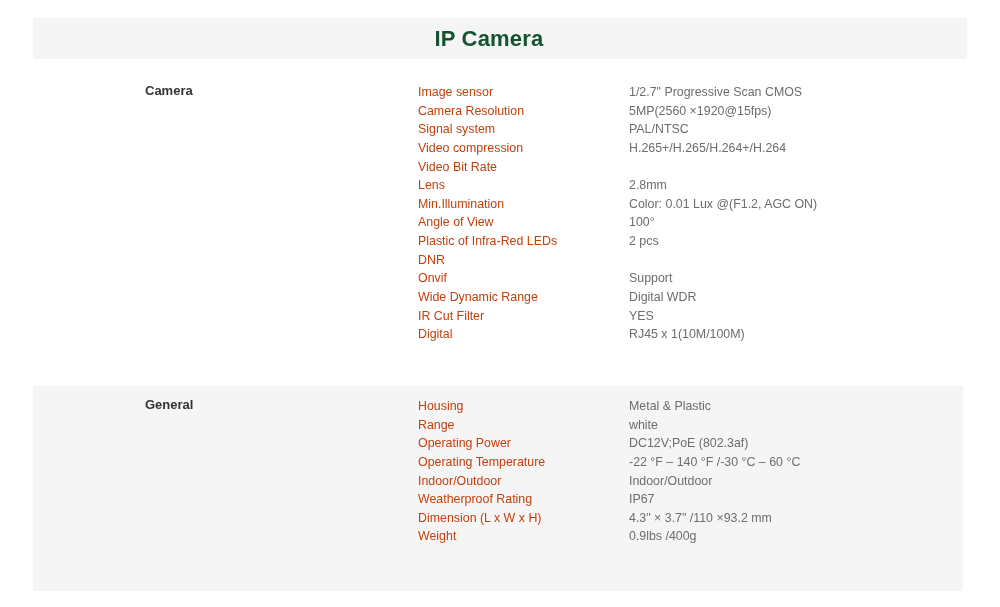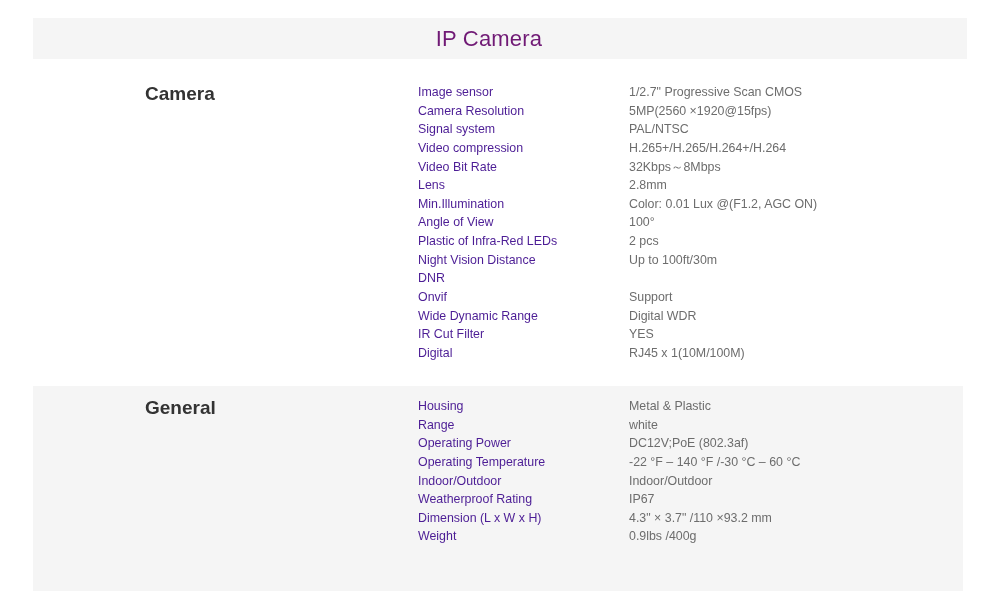--- a/index.html
+++ b/index.html
@@ -28,22 +28,22 @@
     top: 18px;
     width: 934px;
     height: 41px;
     background: #f5f5f5;
     display: flex;
     align-items: center;
     justify-content: center;
   }
   .title-text {
     font-size: 22px;
-    font-weight: normal;
-    color: #701a75;
+    font-weight: bold;
+    color: #14532d;
     letter-spacing: 0.2px;
     margin-left: -22px;
   }
 
   
   .section {
     position: absolute;
     left: 33px;
     width: 930px;
     box-sizing: border-box;
@@ -56,42 +56,42 @@
   .section.general {
     top: 386px;
     height: 205px;
     background: #f5f5f5;
   }
 
   .section-title {
     position: absolute;
     left: 112px;
     top: 11px;
-    font-size: 19px;
+    font-size: 13px;
     font-weight: bold;
     color: #333333;
   }
 
   .rows {
     position: absolute;
     left: 385px;
     top: 11px;
     width: 520px;
   }
   .spec-row {
     display: flex;
     height: 18.65px;
     line-height: 18.65px;
     align-items: center;
   }
   .spec-label {
     width: 211px;
     flex: 0 0 211px;
     font-size: 12.4px;
-    color: #4c1d95;
+    color: #c2410c;
     white-space: nowrap;
   }
   .spec-value {
     flex: 1 1 auto;
     font-size: 12.4px;
     color: #6d6d6d;
     white-space: nowrap;
   }
 </style>
 </head>
@@ -118,41 +118,36 @@
       <div class="spec-row">
         <div class="spec-label">Signal system</div>
         <div class="spec-value">PAL/NTSC</div>
       </div>
       <div class="spec-row">
         <div class="spec-label">Video compression</div>
         <div class="spec-value">H.265+/H.265/H.264+/H.264</div>
       </div>
       <div class="spec-row">
         <div class="spec-label">Video Bit Rate</div>
-        <div class="spec-value">32Kbps～8Mbps</div>
       </div>
       <div class="spec-row">
         <div class="spec-label">Lens</div>
         <div class="spec-value">2.8mm</div>
       </div>
       <div class="spec-row">
         <div class="spec-label">Min.Illumination</div>
         <div class="spec-value">Color: 0.01 Lux @(F1.2, AGC ON)</div>
       </div>
       <div class="spec-row">
         <div class="spec-label">Angle of View</div>
         <div class="spec-value">100°</div>
       </div>
       <div class="spec-row">
         <div class="spec-label">Plastic of Infra-Red LEDs</div>
         <div class="spec-value">2 pcs</div>
-      </div>
-      <div class="spec-row">
-        <div class="spec-label">Night Vision Distance</div>
-        <div class="spec-value">Up to 100ft/30m</div>
       </div>
       <div class="spec-row">
         <div class="spec-label">DNR</div>
       </div>
       <div class="spec-row">
         <div class="spec-label">Onvif</div>
         <div class="spec-value">Support</div>
       </div>
       <div class="spec-row">
         <div class="spec-label">Wide Dynamic Range</div>

